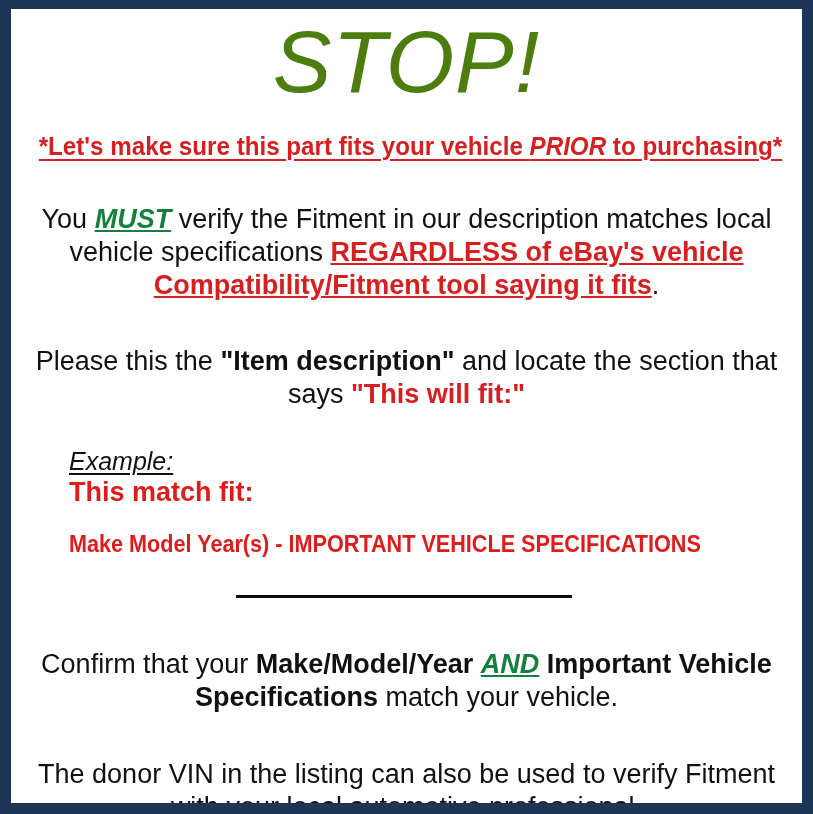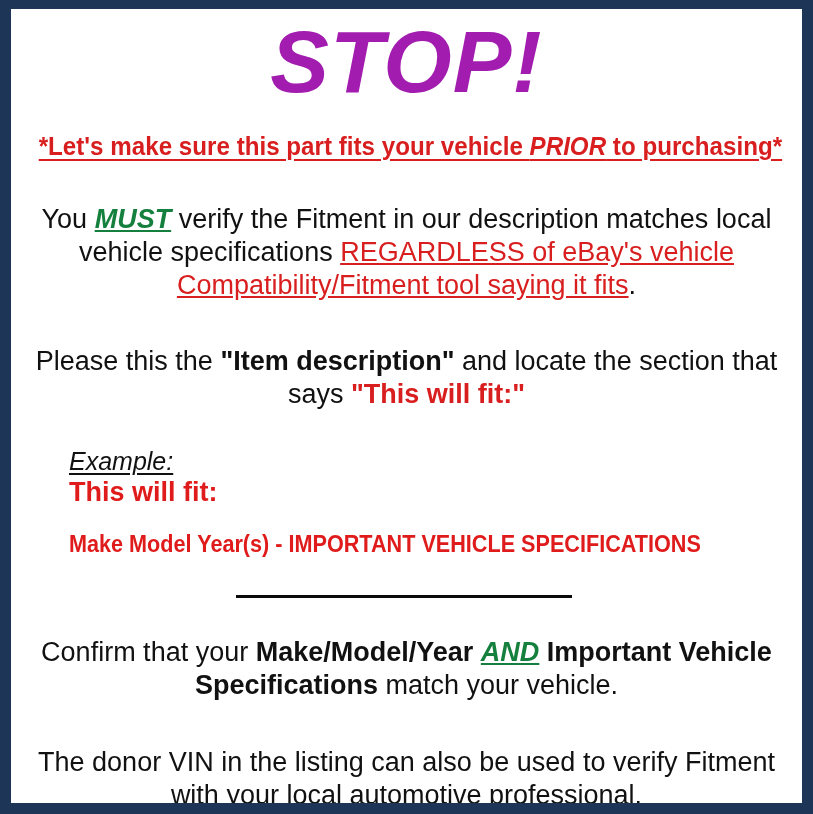--- a/index.html
+++ b/index.html
@@ -28,23 +28,23 @@
     width: 100%;
     height: 100%;
     background: #ffffff;
     position: relative;
     overflow: hidden;
     text-align: center;
   }
 
   
   .stop-title {
-    color: #a21caf;
+    color: #4d7c0f;
     font-family: "Liberation Sans", sans-serif;
-    font-weight: bold;
+    font-weight: normal;
     font-style: italic;
     font-size: 88px;
     line-height: 1;
     letter-spacing: 1px;
     margin: 9px 0 0 0;
     text-align: center;
     white-space: nowrap;
   }
 
   
@@ -68,33 +68,33 @@
     color: #111111;
     font-size: 27px;
     line-height: 33px;
     margin: 0 auto;
     width: 752px;
     text-align: center;
     font-weight: normal;
   }
   .para.p-must      { margin-top: 42px; }
   .para.p-itemdesc  { margin-top: 43px; }
-  .para.p-confirm   { margin-top: 34px; }
+  .para.p-confirm   { margin-top: 46px; }
   .para.p-vin       { margin-top: 44px; }
 
   .r-bold-ul-ital {
     color: #15803d;
     font-weight: bold;
     font-style: italic;
     text-decoration: underline;
     text-underline-offset: 2px;
   }
   .r-bold-ul {
     color: #d81e1e;
-    font-weight: normal;
+    font-weight: bold;
     text-decoration: underline;
     text-underline-offset: 2px;
     margin-top: 24px;
   }
   .r-bold {
     color: #d81e1e;
     font-weight: bold;
   }
   .k-bold {
     color: #111111;
@@ -162,21 +162,21 @@
     <div class="para p-must">
       <span>You </span><span class="r-bold-ul-ital">MUST</span><span> verify the Fitment in our description matches local vehicle specifications </span><span class="r-bold-ul">REGARDLESS of eBay's vehicle Compatibility/Fitment tool saying it fits</span><span>.</span>
     </div>
 
     <div class="para p-itemdesc">
       <span>Please this the </span><span class="k-bold">"Item description"</span><span> and locate the section that says </span><span class="r-bold">"This will fit:"</span>
     </div>
 
     <div class="example-block">
       <div class="example-label">Example:</div>
-      <div class="example-fit">This will fit:</div>
+      <div class="example-fit">This match fit:</div>
       <div class="example-spec">Make Model Year(s) - IMPORTANT VEHICLE SPECIFICATIONS</div>
     </div>
 
     <div class="divider-wrap">
       <span class="divider-rule"></span>
     </div>
 
     <div class="para p-confirm">
       <span>Confirm that your </span><span class="k-bold">Make/Model/Year</span><span> </span><span class="r-bold-ul-ital">AND</span><span> </span><span class="k-bold">Important Vehicle Specifications</span><span> match your vehicle.</span>
     </div>

